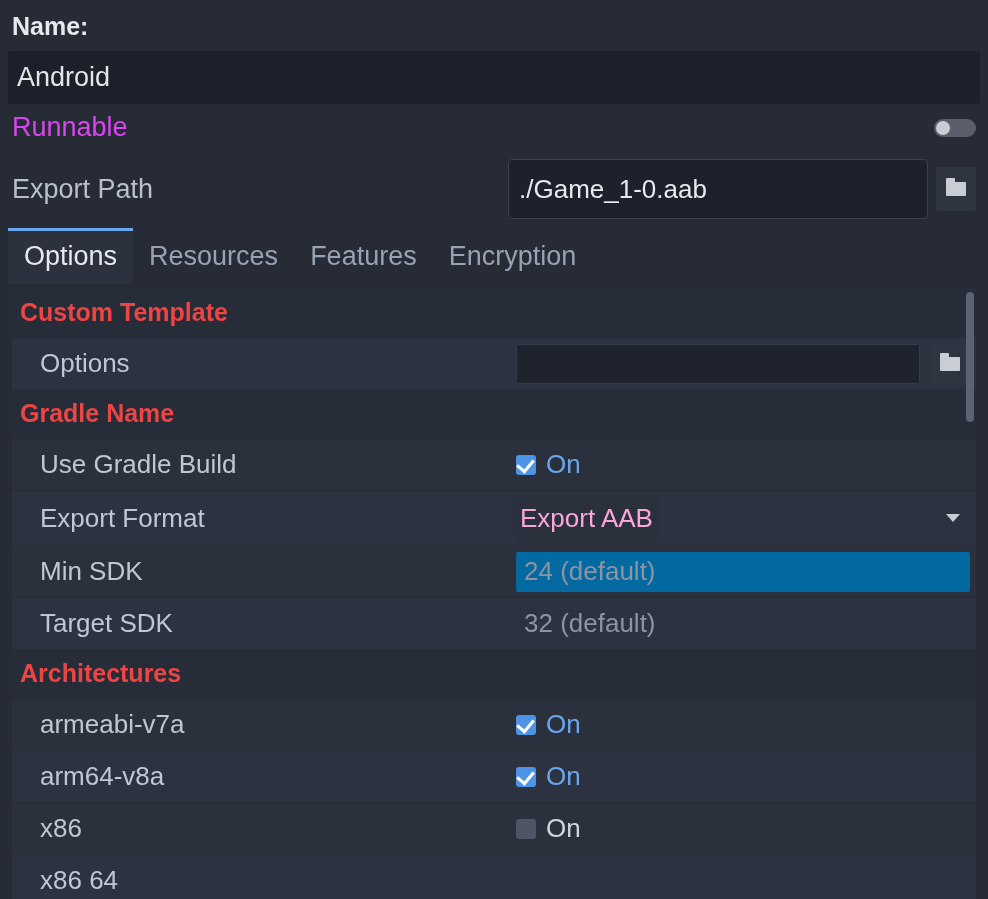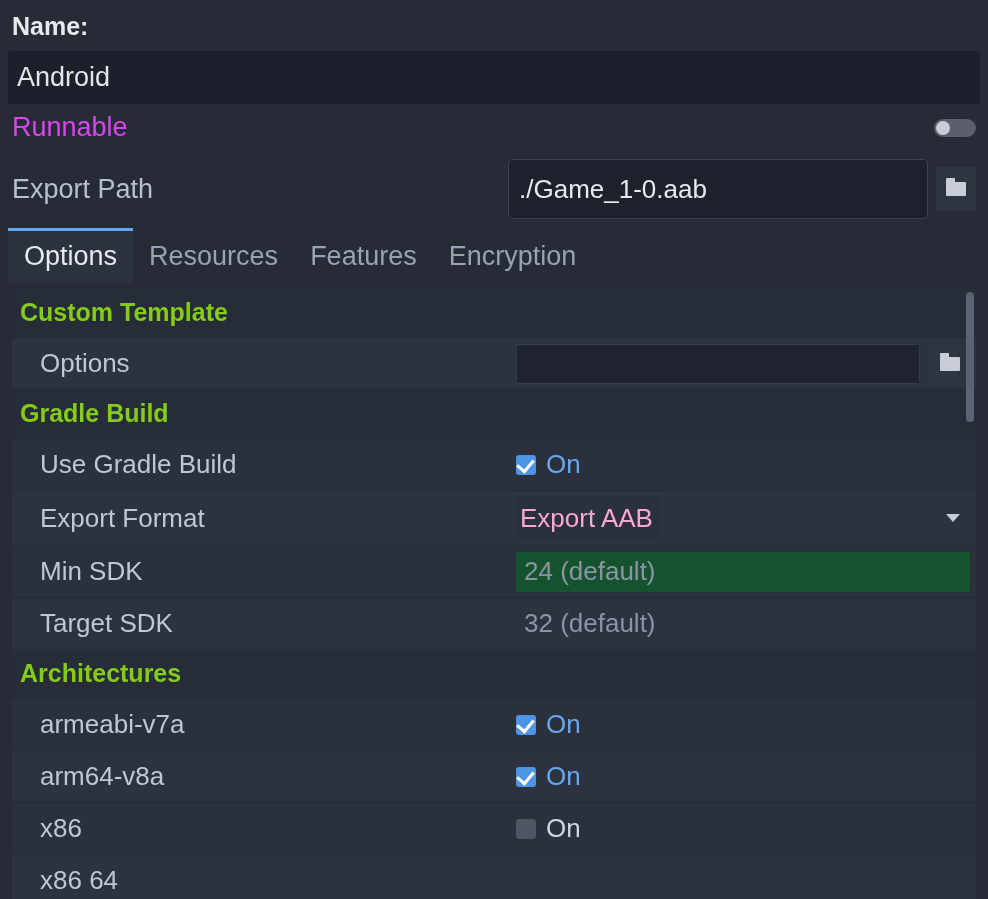--- a/index.html
+++ b/index.html
@@ -97,21 +97,21 @@
   .scrollcol {
     position:absolute; right:0; top:0; width:14px; height:100%;
     background: transparent;
   }
   .scrollthumb {
     position:absolute; right:2px; top:4px; width:8px; height:130px;
     background:#5a6273; border-radius:4px;
   }
   .sect-head {
     background:#262c38;
-    color:#84cc16;
+    color:#ef4444;
     font-weight:700;
     font-size:25px;
     padding: 10px 8px;
   }
   .prop-row {
     display:flex;
     align-items:center;
     background:#2a303c;
     border-top:1px solid #262b35;
     min-height:50px;
@@ -207,21 +207,21 @@
     <div class="prop-row alt">
       <div class="prop-lbl">Options</div>
       <div class="prop-ctrl">
         <input class="pathin" value="" style="">
         <div class="folder-btn" style="height:40px">
             <span class="folder-ico"></span>
           </div>
       </div>
     </div>
 
-    <div class="sect-head">Gradle Build</div>
+    <div class="sect-head">Gradle Name</div>
 
     <div class="prop-row">
       <div class="prop-lbl">Use Gradle Build</div>
       <div class="prop-ctrl">
         <span class="chk checked"></span>
         <span class="on-lbl blue">On</span>
       </div>
     </div>
     <div class="prop-row alt">
       <div class="prop-lbl">Export Format</div>
@@ -230,21 +230,21 @@
           <select class="dropdown">
             <option>Export AAB</option>
           </select>
           <span class="dd-chev"></span>
         </div>
       </div>
     </div>
     <div class="prop-row">
       <div class="prop-lbl">Min SDK</div>
       <div class="prop-ctrl">
-        <input class="pathin" style="border: none; background: #14532d;" placeholder="24 (default)">
+        <input class="pathin" style="border: none; background: #0369a1;" placeholder="24 (default)">
       </div>
     </div>
     <div class="prop-row alt">
       <div class="prop-lbl">Target SDK</div>
       <div class="prop-ctrl">
         <input class="pathin" style="border: none; background: rgb(44, 50, 63);" placeholder="32 (default)">
       </div>
     </div>
 
     <div class="sect-head">Architectures</div>

